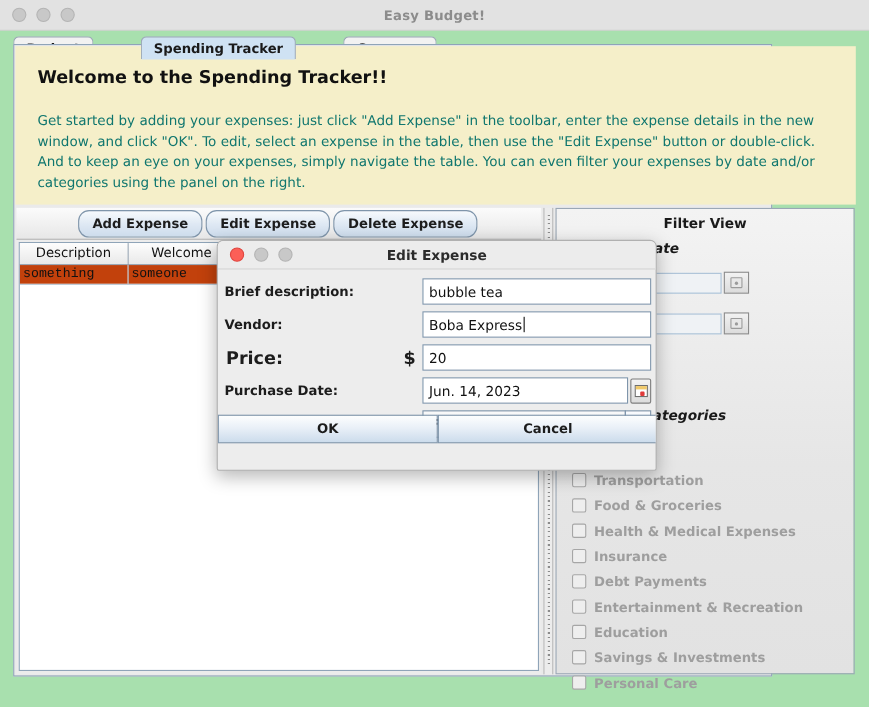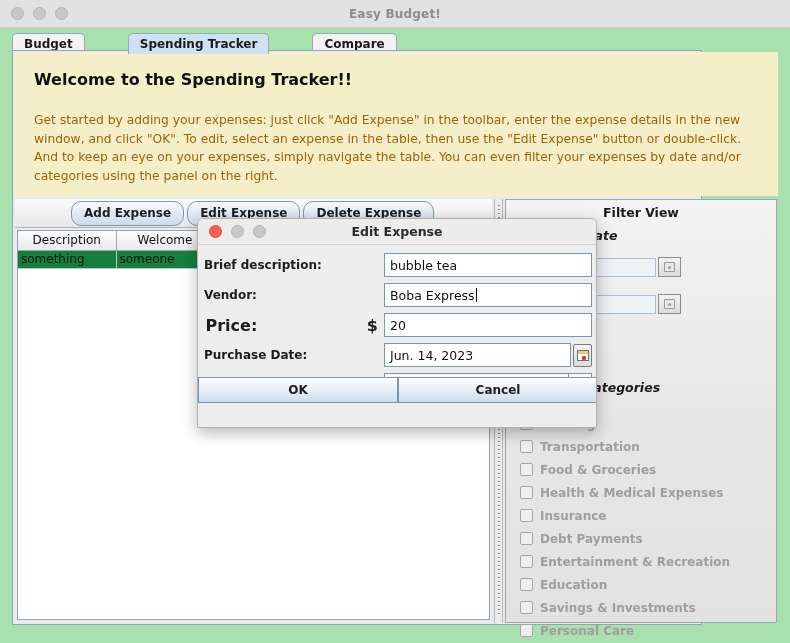--- a/index.html
+++ b/index.html
@@ -45,35 +45,35 @@
     border: 1px solid #9aa7b5;
     border-bottom: none;
     border-radius: 5px 5px 0 0;
     margin-right: -1px;
     position: relative;
   }
   .tab.active { background: #cfe2f3; z-index: 3; }
 
   
   .panel {
-    position: absolute; left: 12px; top: 50px; width: 690px; height: 575px;
+    position: absolute; left: 12px; top: 40px; width: 690px; height: 575px;
     background: #eaeaea;
     border: 1px solid #8fa4b8;
   }
 
   
   .welcome {
     position: absolute; left: 1px; top: 1px; width: 764px; height: 144px;
     background: #f5efc9;
     padding: 18px 20px 0 20px;
   }
   .welcome h1 {
     margin: 0 0 22px 0; font-size: 16px; font-weight: bold; color: #111;
   }
-  .welcome p { margin: 0; font-size: 12.3px; line-height: 1.52; color: #a16207; }
+  .welcome p { margin: 0; font-size: 12.3px; line-height: 1.52; color: #0f766e; }
 
   
   .split-left {
     position: absolute; left: 2px; top: 148px; width: 477px; height: 424px;
     background: #ececec;
   }
   .divider {
     position: absolute; left: 481px; top: 148px; width: 9px; height: 424px;
     background: #ececec;
     border-left: 1px solid #b9b9b9; border-right: 1px solid #b9b9b9;
@@ -121,21 +121,21 @@
     border-right: 1px solid #9aa7b5;
     border-bottom: 1px solid #9aa7b5;
     text-align: center;
   }
   table.tbl td {
     height: 18px; font-size: 12px; color: #111;
     padding-left: 3px;
     border-right: 1px solid #b9c6d3;
     border-bottom: 1px solid #b9c6d3;
   }
-  table.tbl tr.sel td { background: #15803d; }
+  table.tbl tr.sel td { background: #c2410c; font-family: Liberation Mono, monospace; }
   .col-desc { width: 98px; }
   .col-vend { width: 98px; }
   .col-rest { width: auto; }
 
   
   .fv-title {
     position: absolute; left: 0; right: 0; top: 5px;
     text-align: center; font-size: 12.5px; font-weight: bold; color: #1a1a1a;
   }
   .fv-sub {

